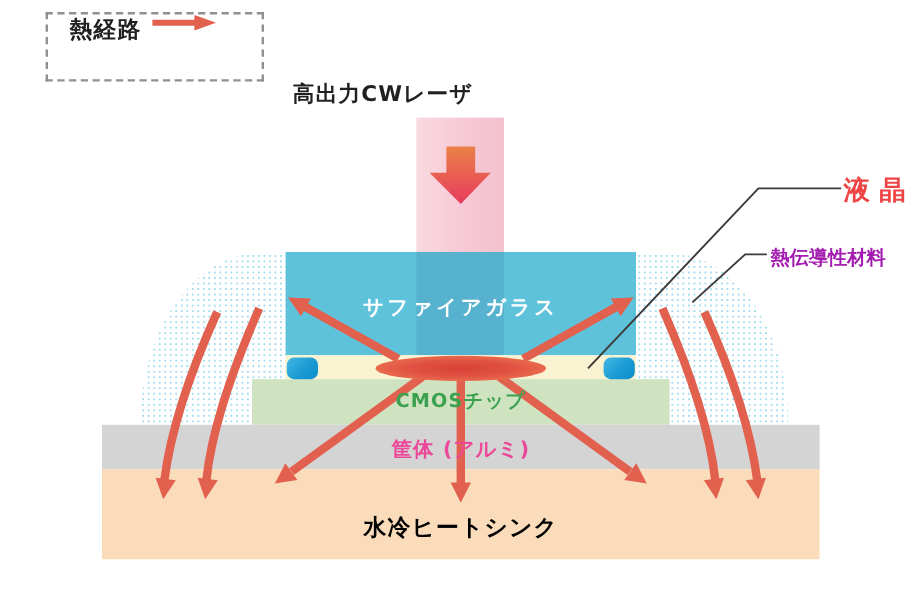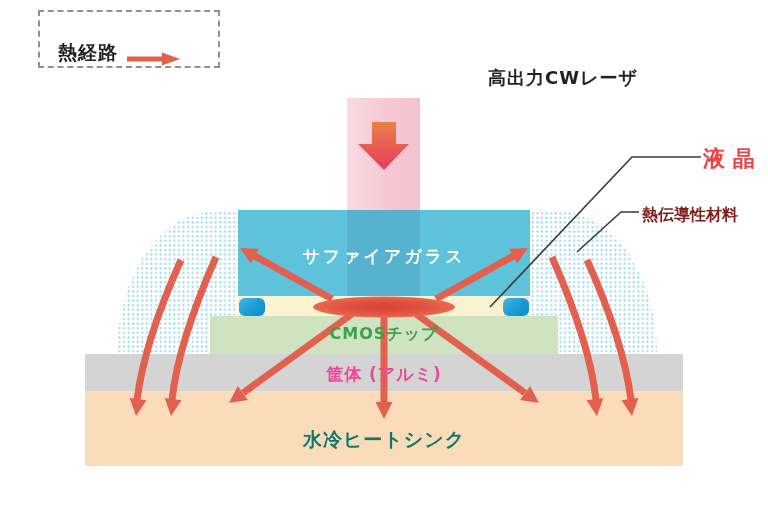--- a/index.html
+++ b/index.html
@@ -6,27 +6,27 @@
   #canvas{
     position:relative;width:768px;height:512px;overflow:hidden;background:#ffffff;
     font-family:"DejaVu Sans","Liberation Sans",sans-serif;
   }
   .abs{position:absolute;}
 
   
   .legend-box{
     left:38px;top:10px;width:160px;height:54px;
     border:2px dashed #909090;
-    display:flex;align-items:flex-end;gap:8px;padding-left:18px;
+    display:flex;align-items:flex-start;gap:8px;padding-left:18px;
     z-index:20;
   }
   .legend-label{font-size:19px;font-weight:bold;color:#221f1f;letter-spacing:1px;}
 
   
-  .laser-title{left:0;top:66px;width:638px;text-align:right;
+  .laser-title{left:0;top:66px;width:638px;text-align:center;
     font-size:18px;font-weight:bold;color:#221f1f;letter-spacing:1px;z-index:10;}
   .laser-beam{left:347px;top:98px;width:73px;height:198px;
     background:linear-gradient(90deg,#fad9e0 0%,#f6c9d5 55%,#f3c2ce 100%);z-index:2;}
   .laser-beam-arrow{left:355px;top:120px;z-index:3;}
 
   
   .dome{
     left:117px;top:211px;width:540px;height:142px;
     border-radius:100px 100px 0 0 / 142px 142px 0 0;
     background-image:radial-gradient(circle,#a0dbee 29%,rgba(255,255,255,0) 32%);
@@ -45,28 +45,28 @@
   .spacer-right{left:503px;}
   .chip{left:210px;top:316px;width:348px;height:38px;background:#cfe3c1;z-index:2;}
   .housing{left:85px;top:354px;width:598px;height:37px;background:#d5d4d4;z-index:2;}
   .heatsink{left:85px;top:391px;width:598px;height:75px;background:#fbdcba;z-index:2;}
 
   
   .layer-label{left:0;width:768px;text-align:center;font-weight:bold;z-index:10;}
   .glass-label{top:245px;font-size:17px;color:#ffffff;letter-spacing:3px;}
   .chip-label{top:324px;font-size:16px;color:#3ba14f;letter-spacing:1px;}
   .housing-label{top:363px;font-size:17px;color:#ec4899;letter-spacing:1px;}
-  .heatsink-label{top:427px;font-size:19px;color:#0f766e;letter-spacing:1px;}
+  .heatsink-label{top:427px;font-size:19px;color:#000000;letter-spacing:1px;}
 
   
   .arrow-svg{left:0;top:0;z-index:5;}
 
   
   .lc-callout{left:703px;top:144px;font-size:22px;font-weight:bold;color:#ef4444;z-index:10;}
-  .thermal-callout{left:642px;top:205px;font-size:16px;font-weight:bold;color:#7f1d1d;z-index:10;}
+  .thermal-callout{left:642px;top:205px;font-size:16px;font-weight:bold;color:#a21caf;z-index:10;}
 </style>
 </head>
 <body>
 
 <div id="canvas">
 
   <div class="abs legend-box">
     <span class="legend-label">熱経路</span>
     <svg width="55" height="14" viewBox="0 0 55 14">
       <line x1="1" y1="7" x2="37" y2="7" stroke="#e2604e" stroke-width="5"></line>

